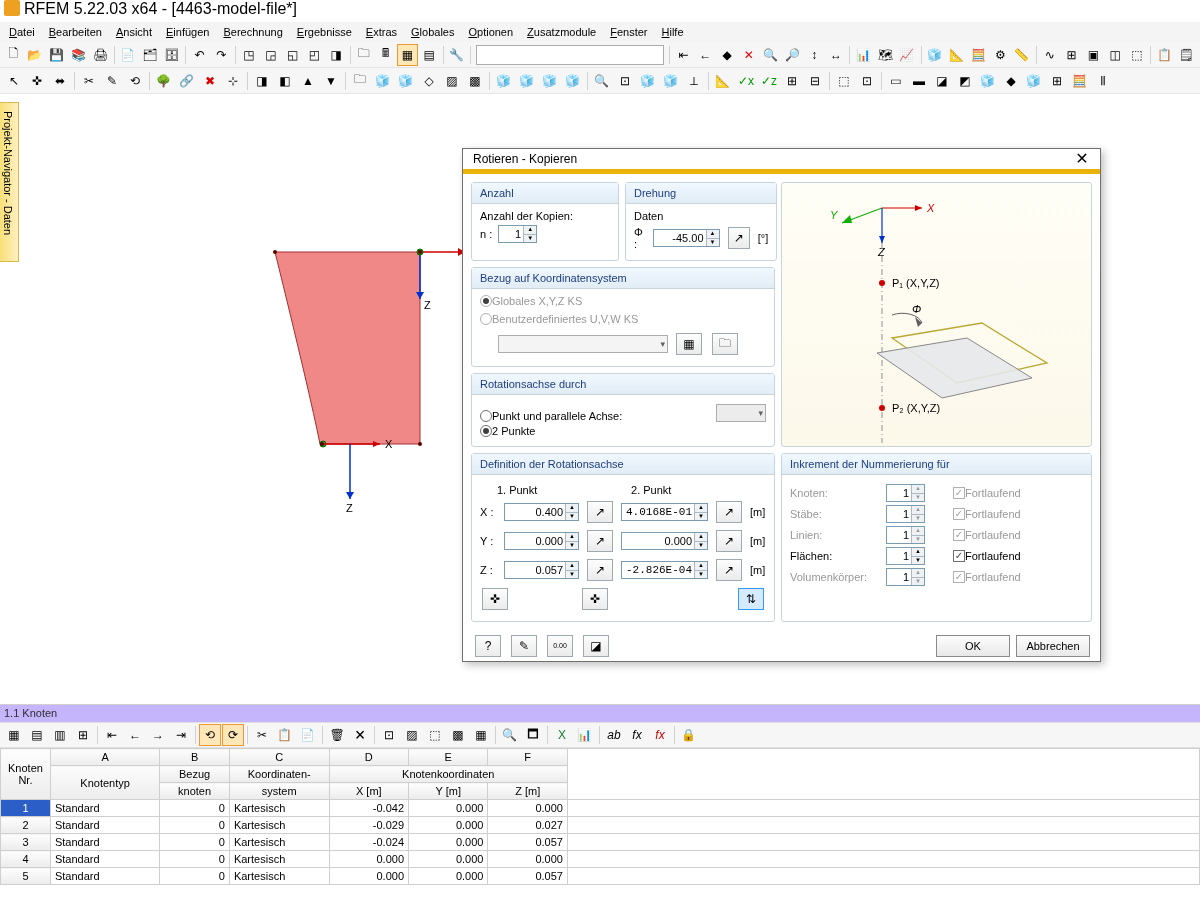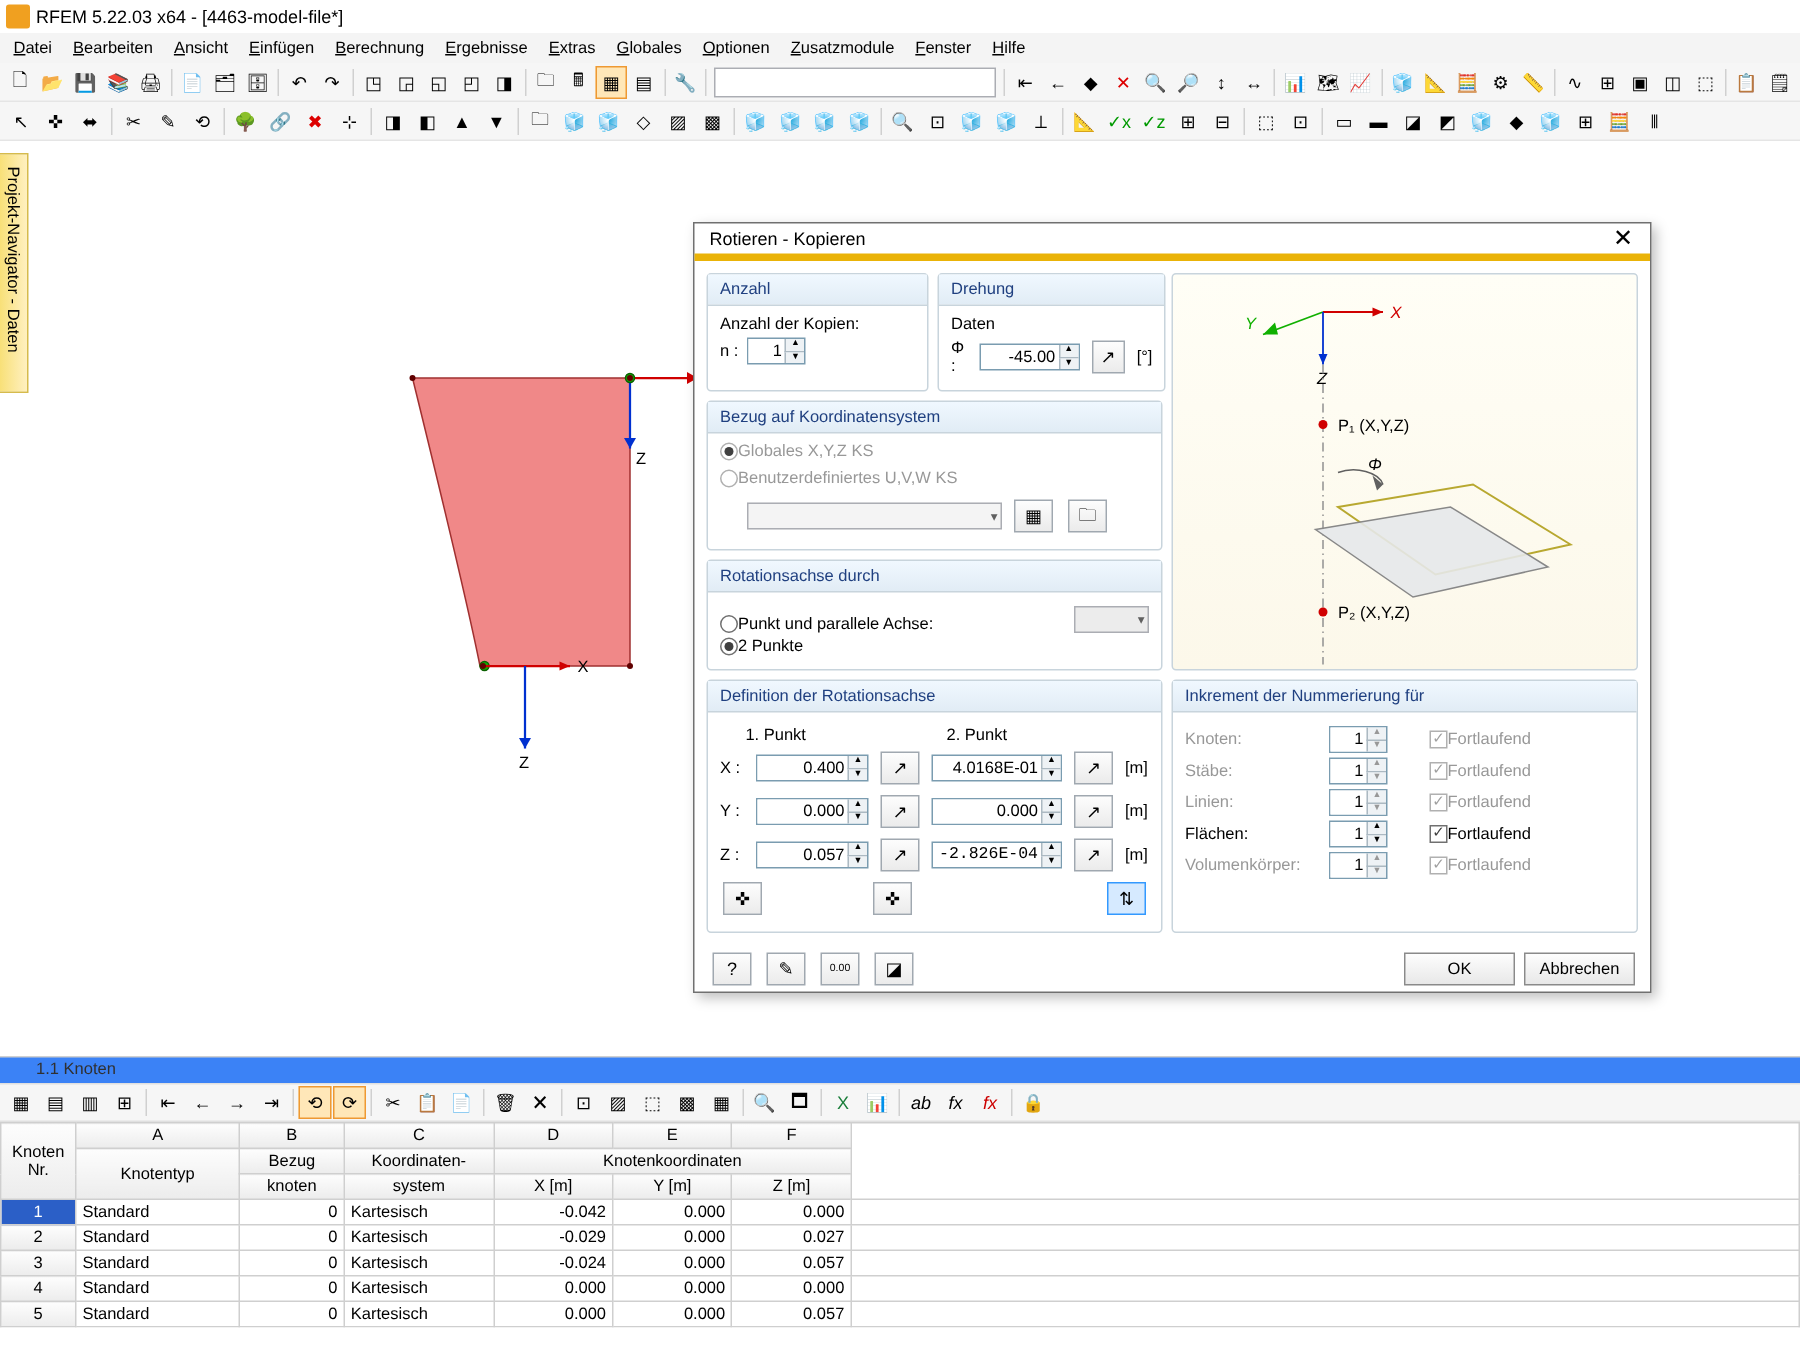--- a/index.html
+++ b/index.html
@@ -1,17 +1,17 @@
 <!DOCTYPE html>
 <html><head>
 <meta charset="utf-8">
 <style>
 html,body{margin:0;padding:0;height:100%;width:1200px;font-family:Tahoma,Arial,sans-serif;font-size:11px;color:#000;background:#fff;overflow:hidden}
 *{box-sizing:border-box}
-.titlebar{height:22px;background:#fff;display:flex;align-items:center;padding:0 4px;gap:4px;font-size:12px}
+.titlebar{height:22px;background:#fff;display:flex;align-items:flex-start;padding:0 4px;gap:4px;font-size:16px}
 .window-icon{width:16px;height:16px;background:#f0a020;border-radius:2px}
 .menubar{height:20px;background:#f4f4f4;display:flex;align-items:center;padding:0 2px}
 .menuitem{padding:2px 7px;cursor:default}
 .menuitem:first-letter{text-decoration:underline}
 .toolbar{height:26px;background:#f6f6f6;border-bottom:1px solid #e5e5e5;display:flex;align-items:center;padding:0 3px;gap:1px}
 .tbtn{width:22px;height:22px;display:flex;align-items:center;justify-content:center;border:1px solid transparent;font-size:12px;cursor:default}
 .tsep{width:1px;height:18px;background:#d0d0d0;margin:0 2px}
 .tcombo{height:20px;border:1px solid #abadb3;background:#fff;width:200px;margin:0 2px}
 .main-area{display:flex;height:610px;position:relative}
 .left-tab{width:20px;background:linear-gradient(90deg,#f8e078,#fff0c0);border:1px solid #d6bb4c;writing-mode:vertical-lr;text-orientation:mixed;padding:8px 2px;font-size:11px;height:160px;margin-top:8px;position:relative;left:-1px}
@@ -41,21 +41,21 @@
 .dis-t{color:#989898}
 .sm-btn{width:26px;height:22px;border:1px solid #a0a8b0;background:linear-gradient(#fdfdfd,#ebebeb);display:inline-flex;align-items:center;justify-content:center;font-size:12px;margin:2px}
 .sm-btn.active{border:1px solid #3399ff;background:#d6eaff}
 .combo{height:18px;border:1px solid #abadb3;background:#f4f4f4;display:flex;align-items:center;justify-content:flex-end;padding:0 2px;width:170px}
 .combo::after{content:"▾";color:#606060;font-size:9px}
 .preview{grid-row:1/span 3;grid-column:2;background:linear-gradient(#fffef6,#fcf8ea);border:1px solid #c8d4dc;border-radius:3px;position:relative}
 .incr-panel{grid-row:4;grid-column:2}
 .def-panel{grid-row:4;grid-column:1}
 .dlg-foot{height:40px;display:flex;align-items:center;padding:0 10px;gap:6px}
 .big-btn{width:74px;height:22px;border:1px solid #8a8a8a;background:linear-gradient(#fdfdfd,#e8e8e8);font-size:11px;display:flex;align-items:center;justify-content:center;cursor:default}
-.tbl-title{height:18px;padding:2px 24px;background:#3b82f6;border-top:1px solid #d0d0d0;color:#303030}
+.tbl-title{height:18px;padding:2px 4px;background:#c4b5fd;border-top:1px solid #d0d0d0;color:#303030}
 .tbl-toolbar{height:26px;background:#f6f6f6;border-top:1px solid #e0e0e0;border-bottom:1px solid #e0e0e0;display:flex;align-items:center;padding:0 3px;gap:1px}
 .grid{border-collapse:collapse;width:100%;font-size:11px}
 .grid th,.grid td{border:1px solid #cfcfcf;padding:0 4px;height:17px;white-space:nowrap}
 .grid th{background:linear-gradient(#fdfdfd,#ececec);font-weight:normal}
 .rowhd{background:linear-gradient(#fdfdfd,#ececec);text-align:center;width:40px}
 .rowhd.sel{background:#2b5fc7;color:#fff}
 .colhd{text-align:center}
 .cell-r{text-align:right}
 .tbtn.active{border:1px solid #ee9933;background:#ffe7b8}
 </style>
@@ -345,21 +345,21 @@
           <span style="width:18px">X :</span>
           <span class="spin">
               <input value="0.400" style="">
               <span class="btns">
                 <span class="b">▲</span>
                 <span class="b">▼</span>
               </span>
             </span>
           <span class="sm-btn">↗</span>
           <span class="spin">
-              <input style="width: 72px;" value="4.0168E-01">
+              <input style="width: 72px; font-family: Liberation Mono, monospace;" value="4.0168E-01">
               <span class="btns">
                 <span class="b">▲</span>
                 <span class="b">▼</span>
               </span>
             </span>
           <span class="sm-btn">↗</span>
           <span>[m]</span>
         </div>
         <div class="row">
           <span style="width:18px">Y :</span>

